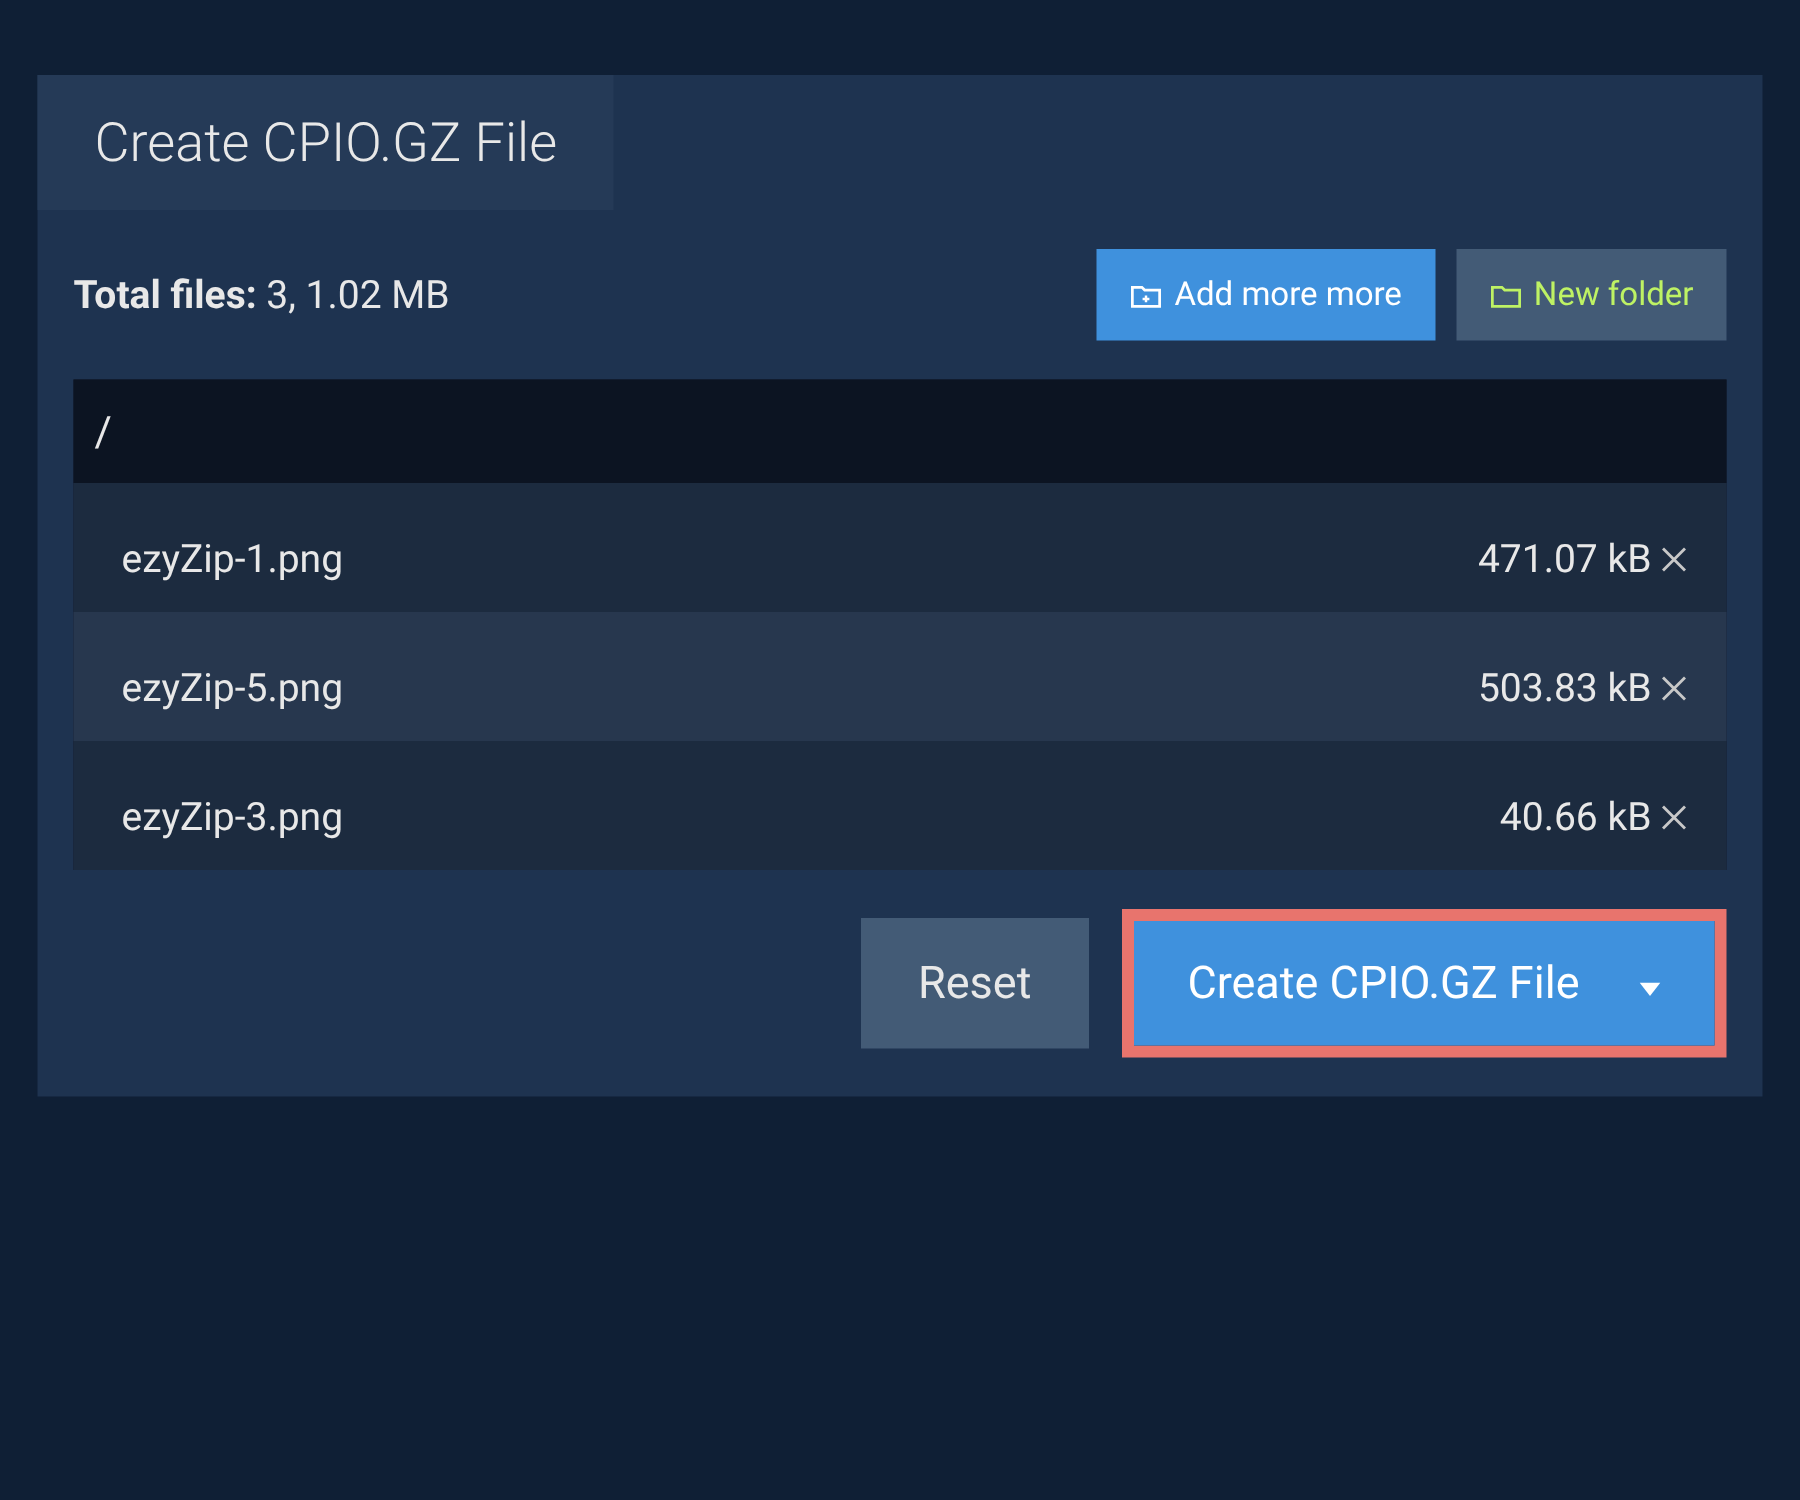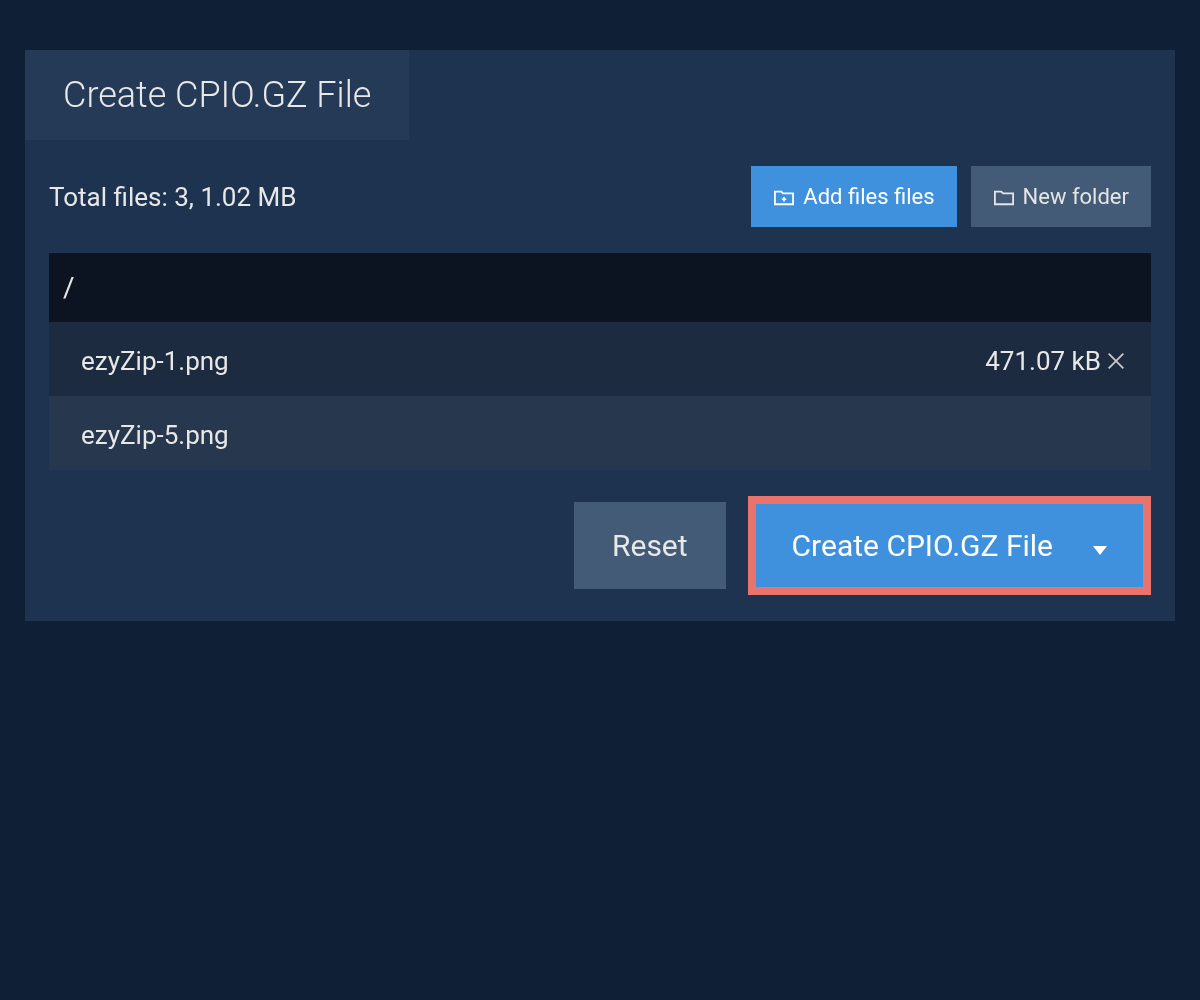--- a/index.html
+++ b/index.html
@@ -40,21 +40,21 @@
       align-items: center;
       margin-bottom: 26px;
     }
     
     .total-files {
       color: #e8e8e8;
       font-size: 26px;
     }
     
     .total-files .label {
-      font-weight: 400;
+      font-weight: 700;
     }
     
     .total-files .value {
       font-weight: 400;
       text-align: right;
     }
     
     .button-group {
       display: flex;
       gap: 14px;
@@ -71,21 +71,21 @@
     
     .btn-blue {
       background-color: #3f91dd;
       color: #ffffff;
       padding: 18px 22px;
       font-size: 22px;
     }
     
     .btn-gray {
       background-color: #435b76;
-      color: #e5e5e5;
+      color: #bef264;
       padding: 18px 22px;
       font-size: 22px;
     }
     
     .icon {
       display: inline-flex;
       align-items: center;
       justify-content: center;
     }
     
@@ -97,21 +97,21 @@
     .path-header {
       background-color: #0c1422;
       color: #e8e8e8;
       font-size: 28px;
       padding: 18px 14px;
     }
     
     .file-row {
       display: flex;
       justify-content: space-between;
-      padding: 24px 20px 20px 32px;
+      padding: 36px 20px 20px 32px;
       color: #e8e8e8;
       font-size: 26px;
     }
     
     .file-row:nth-child(even) {
       background-color: #1c2b3f;
     }
     
     .file-row:nth-child(odd) {
       background-color: #27374e;
@@ -187,21 +187,21 @@
 
       <div class="button-group">
         <button class="btn btn-blue">
           <span class="icon">
             <svg width="22" height="20" viewBox="0 0 24 22" fill="none" stroke="currentColor" stroke-width="2">
               <path d="M2 5 L2 19 L22 19 L22 7 L11 7 L9 5 Z"></path>
               <line x1="12" y1="11" x2="12" y2="16" stroke-width="1.8"></line>
               <line x1="9.5" y1="13.5" x2="14.5" y2="13.5" stroke-width="1.8"></line>
             </svg>
           </span>
-          <span>Add files files</span>
+          <span>Add more more</span>
         </button>
 
         <button class="btn btn-gray">
           <span class="icon">
             <svg width="22" height="20" viewBox="0 0 24 22" fill="none" stroke="currentColor" stroke-width="2">
               <path d="M2 5 L2 19 L22 19 L22 7 L11 7 L9 5 Z"></path>
             </svg>
           </span>
           <span>New folder</span>
         </button>
@@ -221,22 +221,47 @@
                 <line x1="4" y1="4" x2="20" y2="20"></line>
                 <line x1="20" y1="4" x2="4" y2="20"></line>
               </svg>
             </span>
           </button>
         </div>
       </div>
 
       <div class="file-row">
         <span>ezyZip-5.png</span>
-      </div>
-
+        <div class="file-right">
+          <span>503.83 kB</span>
+          <button class="remove-btn">
+            <span class="icon">
+              <svg width="22" height="22" viewBox="0 0 24 24" stroke="currentColor" stroke-width="2">
+                <line x1="4" y1="4" x2="20" y2="20"></line>
+                <line x1="20" y1="4" x2="4" y2="20"></line>
+              </svg>
+            </span>
+          </button>
+        </div>
+      </div>
+
+      <div class="file-row">
+        <span>ezyZip-3.png</span>
+        <div class="file-right">
+          <span>40.66 kB</span>
+          <button class="remove-btn">
+            <span class="icon">
+              <svg width="22" height="22" viewBox="0 0 24 24" stroke="currentColor" stroke-width="2">
+                <line x1="4" y1="4" x2="20" y2="20"></line>
+                <line x1="20" y1="4" x2="4" y2="20"></line>
+              </svg>
+            </span>
+          </button>
+        </div>
+      </div>
     </div>
 
     <div class="action-row">
       <button class="btn-reset">Reset</button>
 
       <div class="btn-create-wrapper">
         <button class="btn-create">
           <span>Create CPIO.GZ File</span>
           <span class="caret-down">
             <svg width="14" height="10" viewBox="0 0 14 10" fill="currentColor">

